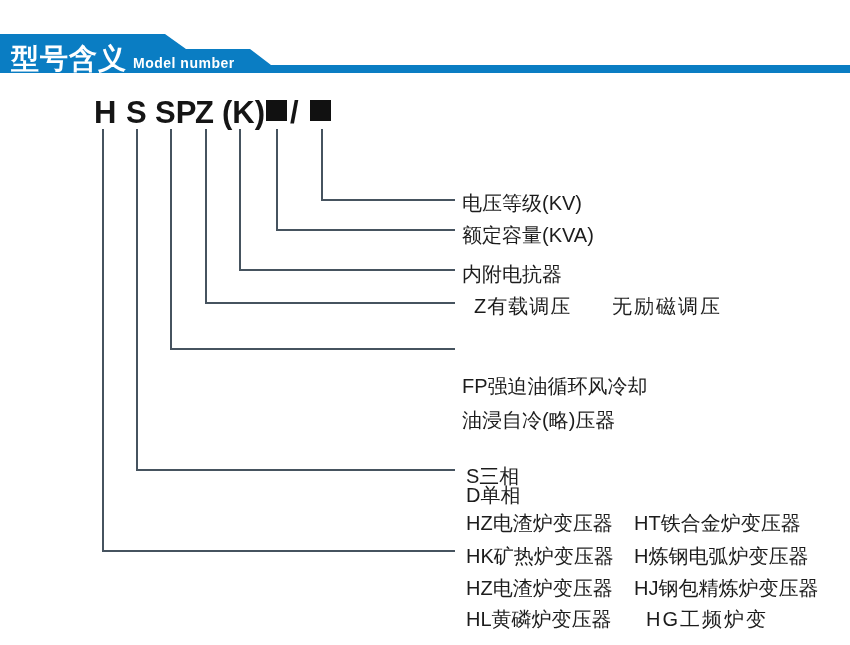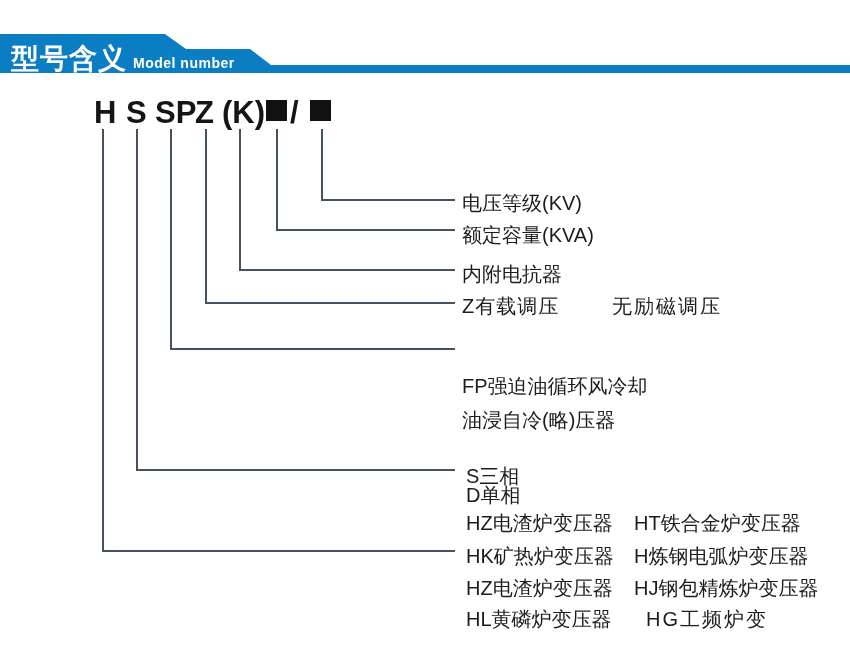--- a/index.html
+++ b/index.html
@@ -27,21 +27,21 @@
     position:absolute;top:100px;width:21px;height:21px;background:#111111;
   }
   
   .connectors{position:absolute;left:0;top:0;width:850px;height:645px;display:block;}
   .connectors polyline{fill:none;stroke:#46535f;stroke-width:2;}
   
   .lbl{
     position:absolute;font-size:20px;line-height:22px;font-weight:400;
     color:#1c1c1c;white-space:nowrap;
   }
-  .lbl.sp1{letter-spacing:1px;}
+  .lbl.sp1{letter-spacing:1px;margin-left:12px;}
   .lbl.sp2{letter-spacing:2px;margin-left:12px;}
 </style>
 </head>
 <body>
 
 <div class="page">
 
   <svg class="banner-svg" viewBox="0 0 850 80" xmlns="http://www.w3.org/2000/svg">
     <polygon points="0,34 165,34 186,49 250,49 271,65 850,65 850,73 0,73" fill="#0a7dc3"></polygon>
   </svg>

